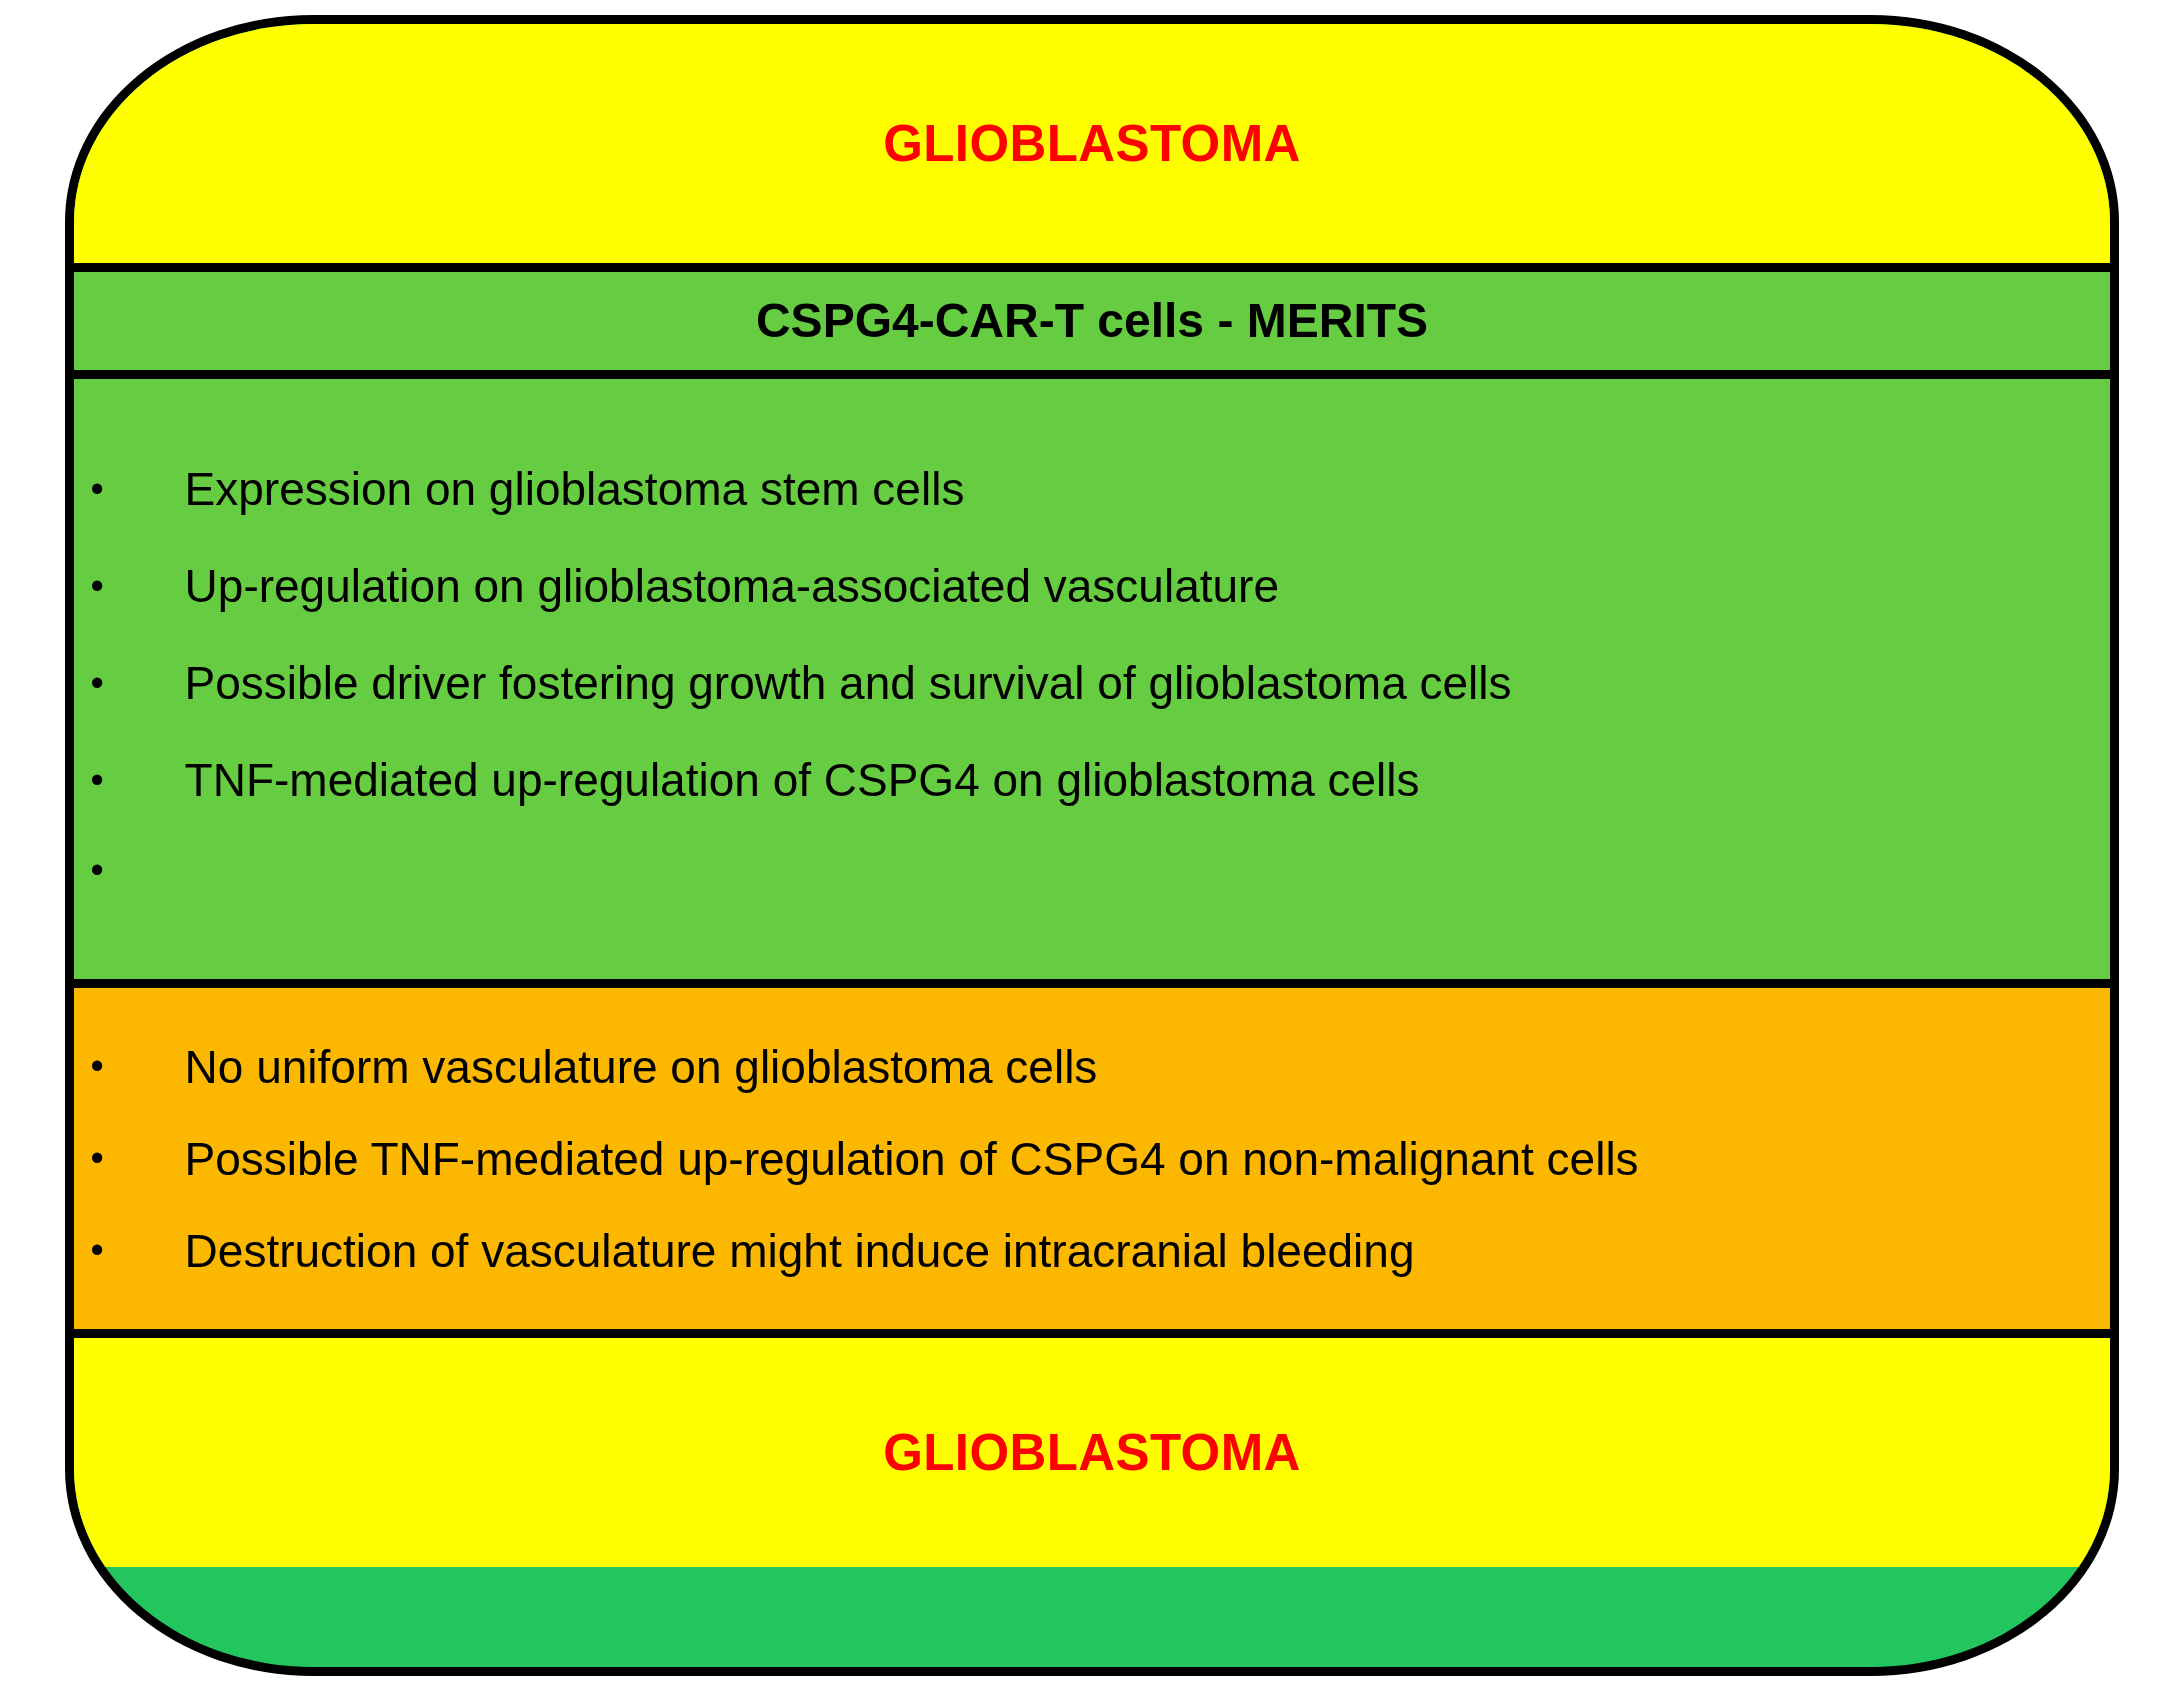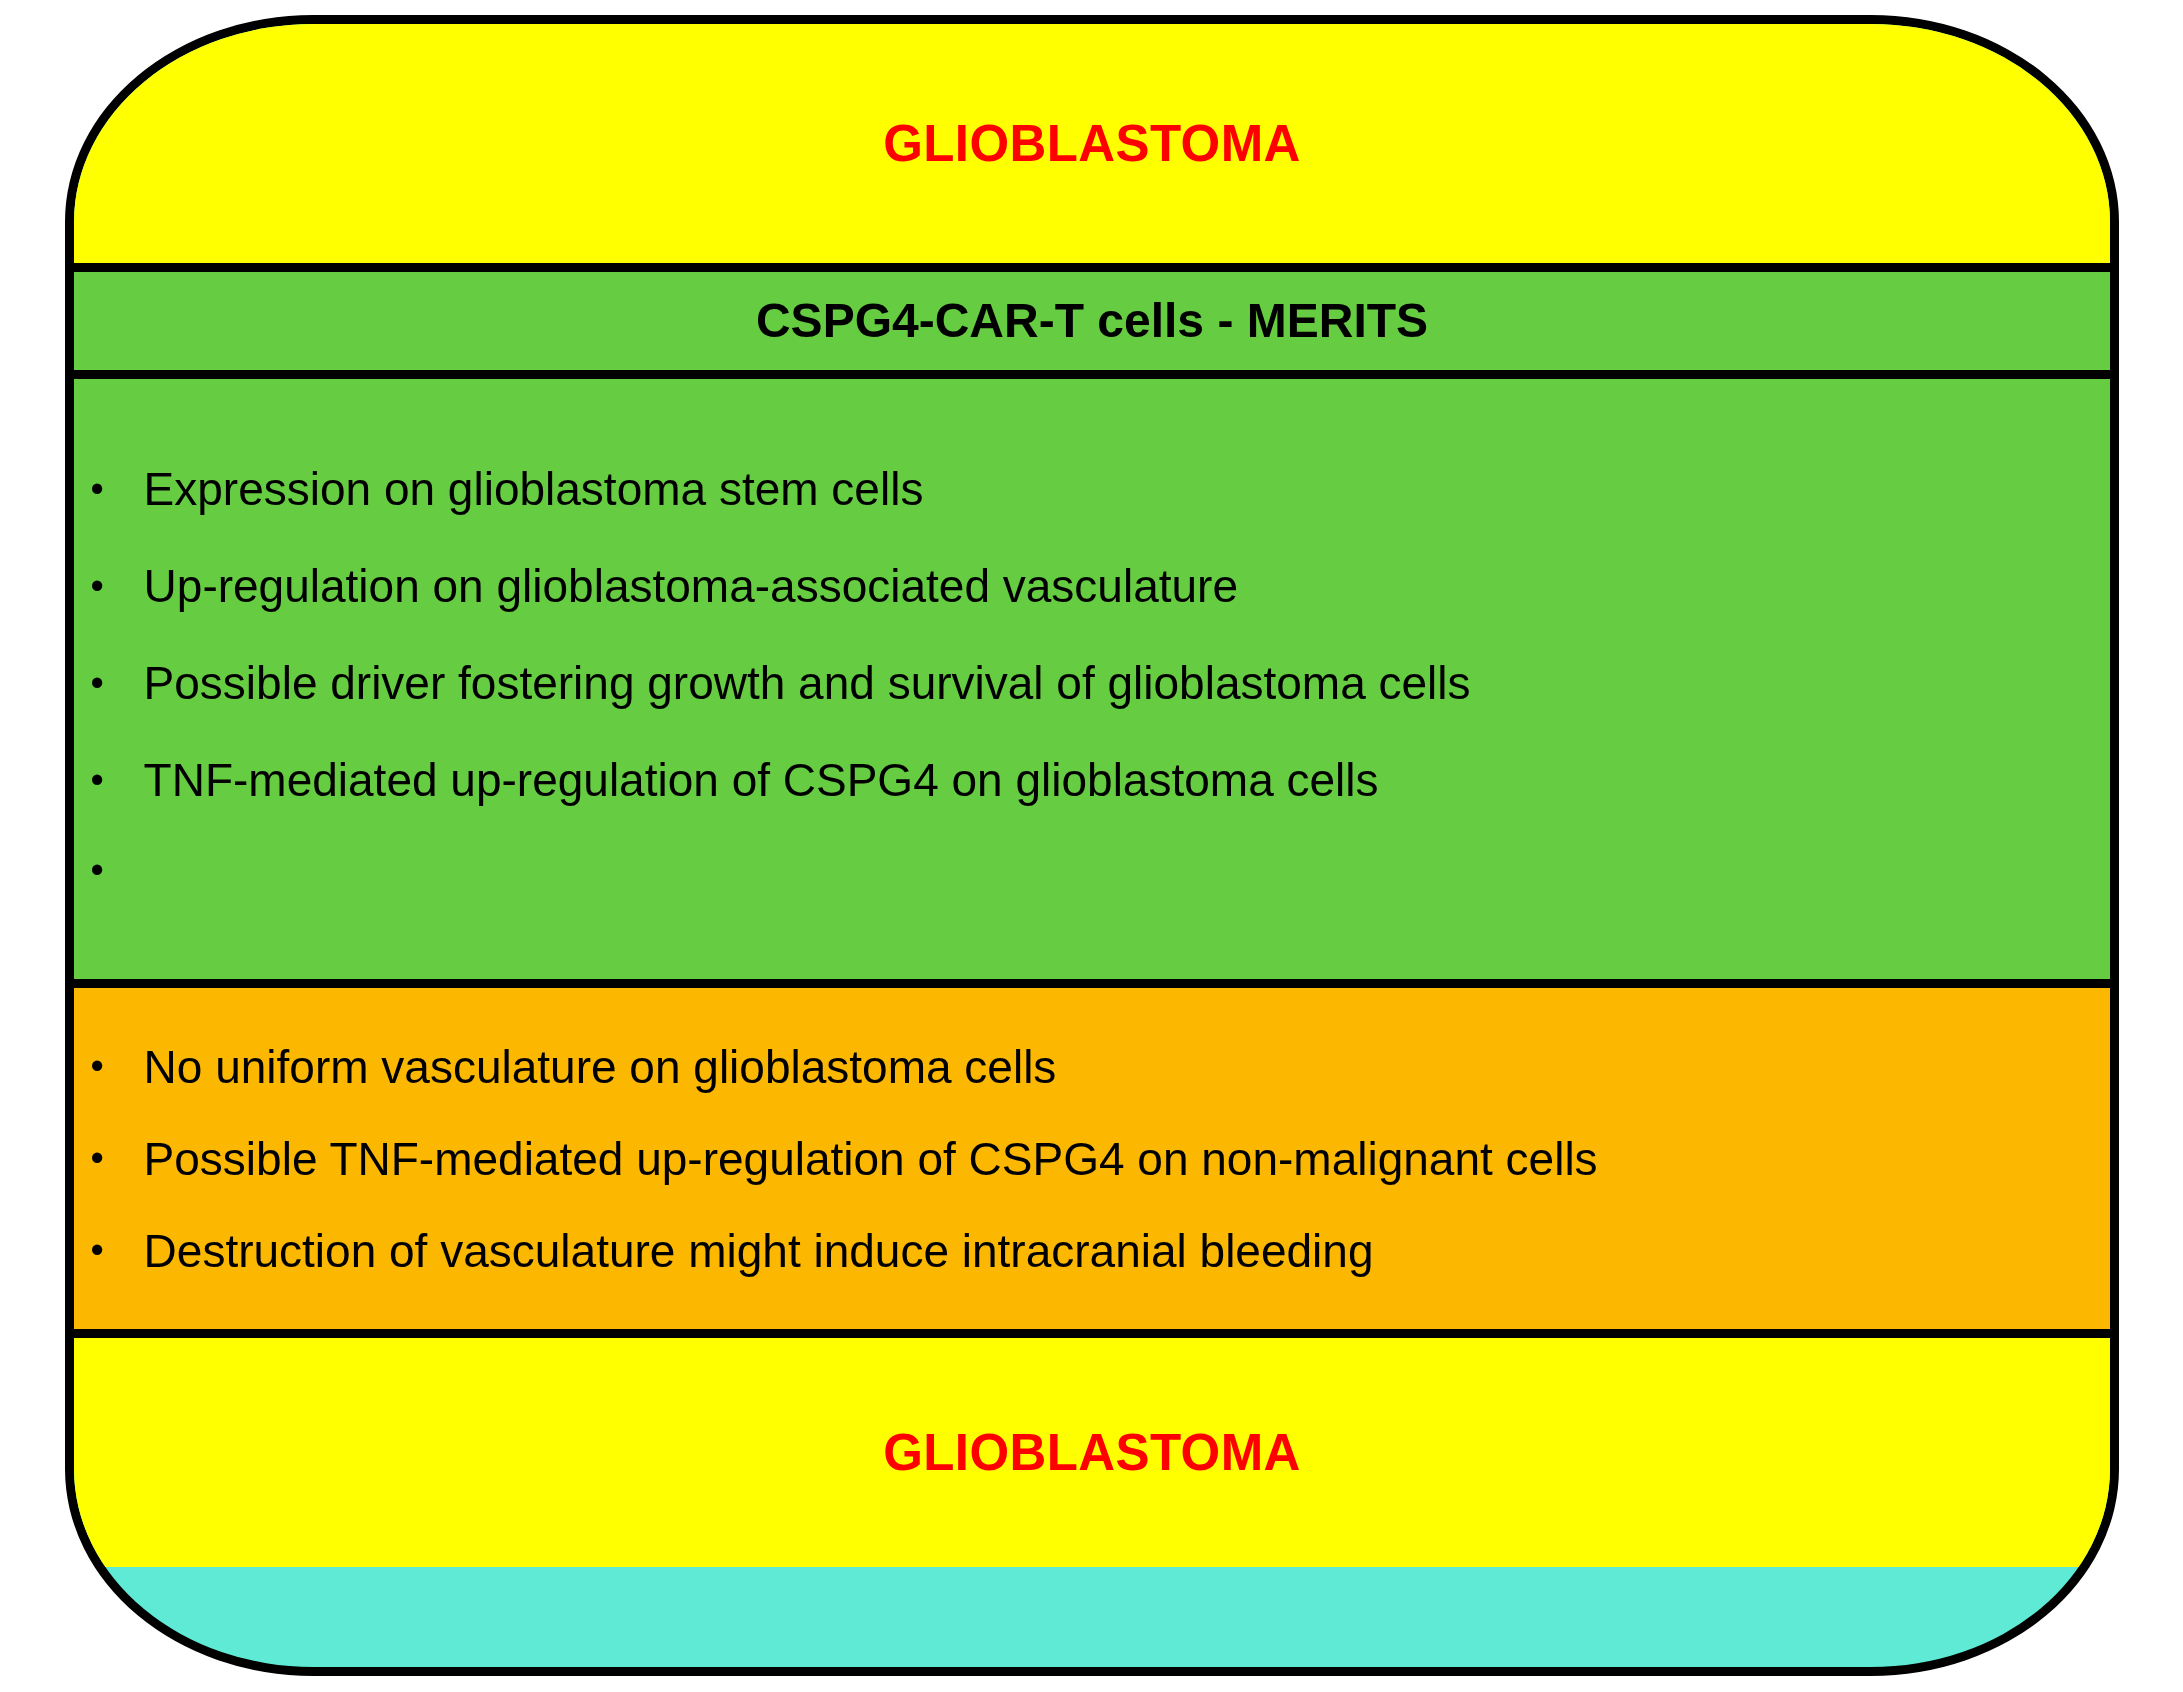--- a/index.html
+++ b/index.html
@@ -24,21 +24,21 @@
   
   .capsule {
     position: absolute;
     left: 65px;
     top: 15px;
     width: 2054px;
     height: 1661px;
     box-sizing: border-box;
     border: 9px solid #000000;
     border-radius: 248px / 207px;
-    background: #5eead4;
+    background: #22c55e;
     overflow: hidden;
     display: flex;
     flex-direction: column;
   }
 
   
   .cap-top {
     flex: 0 0 239px;
     background: #FFFF00;
     display: flex;
@@ -123,20 +123,21 @@
     width: 53px;
     margin-left: 16.6px;
     text-align: left;
     font-size: 38px;
     line-height: 1;
     position: relative;
     top: -3.3px;
   }
   .bullet-text {
     flex: 0 1 auto;
+    margin-left: 41px;
   }
 </style>
 </head>
 <body>
 
 <div id="diagram-root">
 
   <div class="capsule">
 
     <div class="cap-top">

